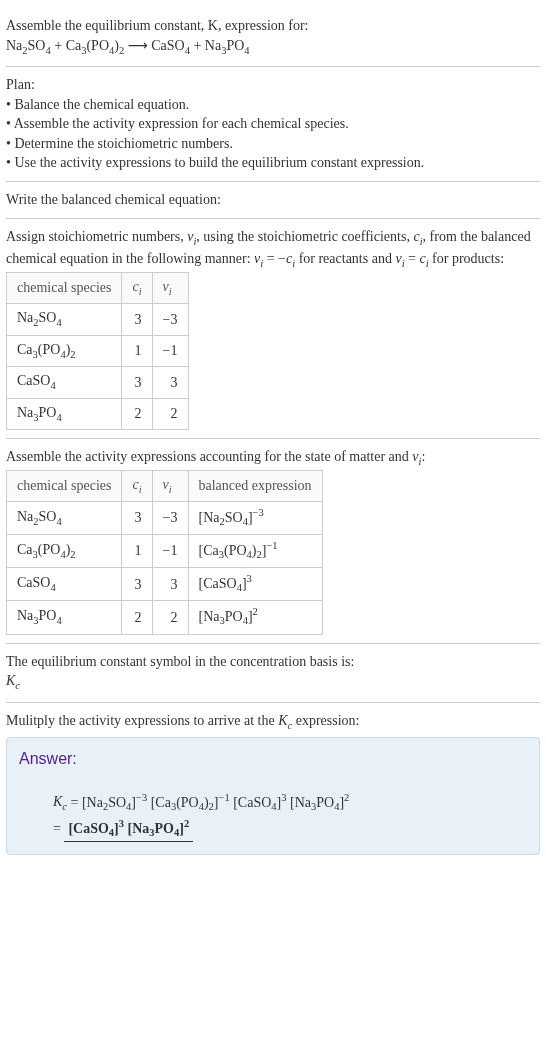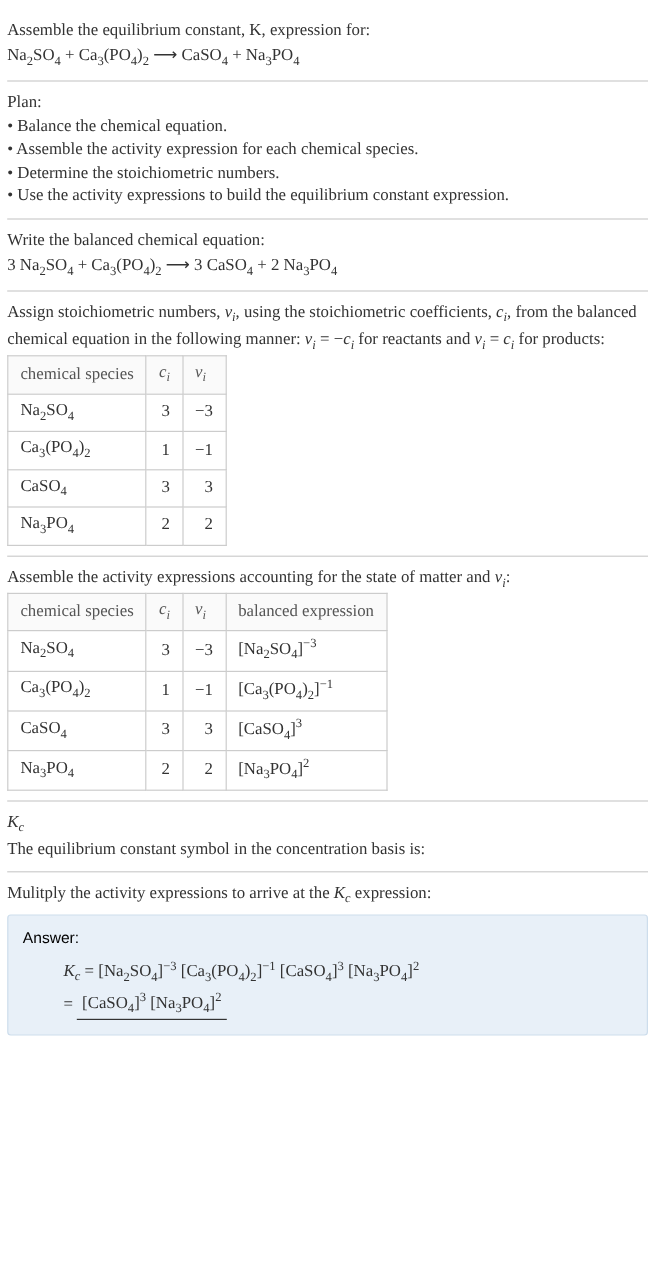--- a/index.html
+++ b/index.html
@@ -45,31 +45,32 @@
     }
     td.num { text-align: right; }
     .answer-box {
       background: #e8f0f8;
       border: 1px solid #cdddec;
       border-radius: 3px;
       padding: 10px 12px;
       margin-top: 4px;
     }
     .answer-box .label {
-      color: #000000;
-      font-size: 13px;
-      margin-bottom: 8px;
+      color: #4c1d95;
+      font-size: 16px;
+      margin-bottom: 20px;
       font-family: Arial, sans-serif;
     }
     .math-line { margin: 2px 0; }
     .indent { padding-left: 34px; }
     .frac {
       display: inline-block;
       vertical-align: middle;
       text-align: left;
+      font-weight: bold;
     }
     .frac .num, .frac .den {
       display: block;
       padding: 0 4px;
     }
     .frac .num {
       border-bottom: 1px solid #333;
     }
     .eq-align {
       display: inline-block;
@@ -90,21 +91,20 @@
   <ul class="bullet-list">
     <li>Balance the chemical equation.</li>
     <li>Assemble the activity expression for each chemical species.</li>
     <li>Determine the stoichiometric numbers.</li>
     <li>Use the activity expressions to build the equilibrium constant expression.</li>
   </ul>
 </div>
 
 <div class="section">
   <div>Write the balanced chemical equation:</div>
-  <div>3 Na<sub>2</sub>SO<sub>4</sub> + Ca<sub>3</sub>(PO<sub>4</sub>)<sub>2</sub> <span class="arrow">⟶</span> 3 CaSO<sub>4</sub> + 2 Na<sub>3</sub>PO<sub>4</sub></div>
 </div>
 
 <div class="section">
   <div>Assign stoichiometric numbers, <span class="italic">ν<sub>i</sub></span>, using the stoichiometric coefficients, <span class="italic">c<sub>i</sub></span>, from the balanced chemical equation in the following manner: <span class="italic">ν<sub>i</sub></span> = −<span class="italic">c<sub>i</sub></span> for reactants and <span class="italic">ν<sub>i</sub></span> = <span class="italic">c<sub>i</sub></span> for products:</div>
   <table>
     <tbody>
         <tr>
       <th>chemical species</th>
       <th><span class="italic">c<sub>i</sub></span></th>
       <th><span class="italic">ν<sub>i</sub></span></th>
@@ -165,22 +165,22 @@
       <td>Na<sub>3</sub>PO<sub>4</sub></td>
       <td class="num">2</td>
       <td class="num">2</td>
       <td>[Na<sub>3</sub>PO<sub>4</sub>]<sup>2</sup></td>
     </tr>
   </tbody>
     </table>
 </div>
 
 <div class="section">
+  <div>The equilibrium constant symbol in the concentration basis is:</div>
   <div><span class="italic">K<sub>c</sub></span></div>
-  <div>The equilibrium constant symbol in the concentration basis is:</div>
 </div>
 
 <div class="section">
   <div>Mulitply the activity expressions to arrive at the <span class="italic">K<sub>c</sub></span> expression:</div>
   <div class="answer-box">
     <div class="label">Answer:</div>
     <div class="indent">
       <div class="math-line"><span class="italic">K<sub>c</sub></span> = [Na<sub>2</sub>SO<sub>4</sub>]<sup>−3</sup> [Ca<sub>3</sub>(PO<sub>4</sub>)<sub>2</sub>]<sup>−1</sup> [CaSO<sub>4</sub>]<sup>3</sup> [Na<sub>3</sub>PO<sub>4</sub>]<sup>2</sup></div>
       <div class="math-line">
         <span class="eq-align">= </span>

